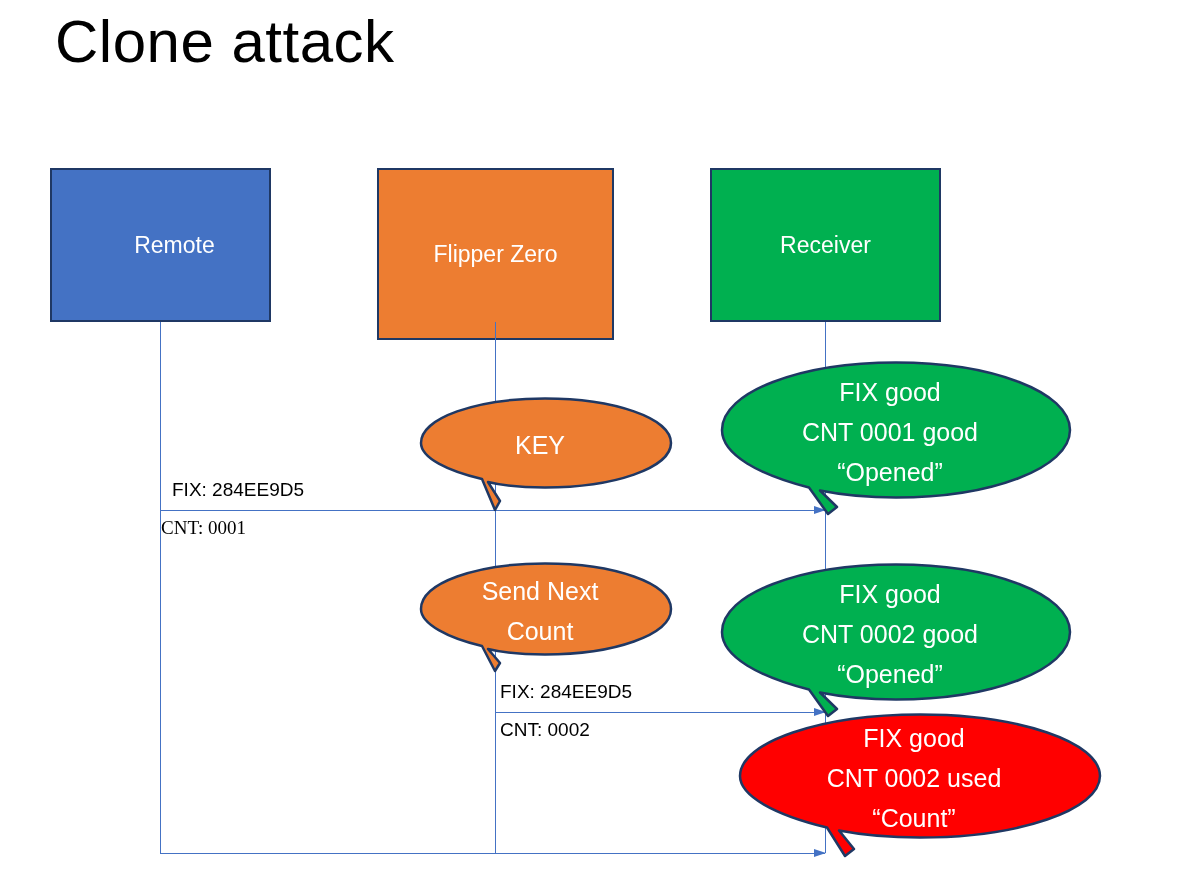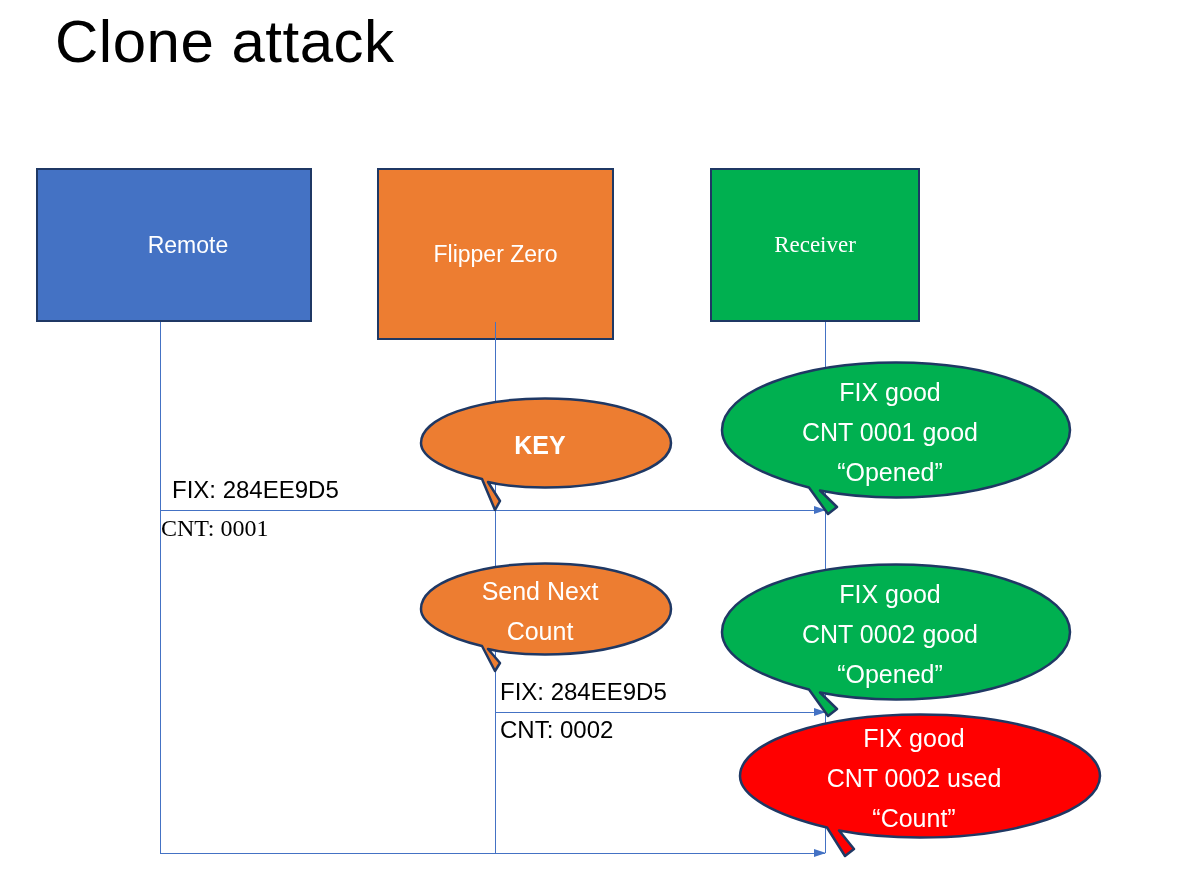--- a/index.html
+++ b/index.html
@@ -35,23 +35,23 @@
     box-sizing: border-box;
     border: 2px solid #1F3864;
     display: flex;
     align-items: center;
     justify-content: center;
     color: #ffffff;
     font-size: 23px;
     line-height: 28px;
     text-align: center;
   }
-  #actor-remote   { left: 36px;  top: 168px; width: 276px; height: 154px; padding-left: 28px; }
+  #actor-remote   { left: 50px;  top: 168px; width: 221px; height: 154px; padding-left: 28px; }
   #actor-flipper  { left: 377px; top: 168px; width: 237px; height: 172px; }
-  #actor-receiver { left: 710px; top: 168px; width: 210px; height: 154px; font-family: Liberation Serif, serif; }
+  #actor-receiver { left: 710px; top: 168px; width: 231px; height: 154px; }
 
   .lifeline {
     position: absolute;
     width: 1px;
     background: #4472C4;
   }
   #lifeline-remote   { left: 160px; top: 322px; height: 531px; }
   #lifeline-flipper  { left: 495px; top: 322px; height: 531px; }
   #lifeline-receiver { left: 825px; top: 322px; height: 531px; }
 
@@ -70,21 +70,21 @@
     border-top: 4.5px solid transparent;
     border-bottom: 4.5px solid transparent;
     border-left: 12px solid #4472C4;
   }
   #arrow-1 { left: 160px; top: 510px; width: 665px; }
   #arrow-2 { left: 495px; top: 712px; width: 330px; }
   #arrow-3 { left: 160px; top: 853px; width: 665px; }
 
   .msg-label {
     position: absolute;
-    font-size: 24px;
+    font-size: 19px;
     line-height: 32px;
     color: #000000;
     white-space: nowrap;
   }
   #label-1-fix { left: 172px; top: 474px; }
   #label-1-cnt { left: 161px; top: 512px; font-family: Liberation Serif, serif; }
   #label-2-fix { left: 500px; top: 676px; }
   #label-2-cnt { left: 500px; top: 714px; }
 
   .callout {
@@ -104,21 +104,21 @@
     justify-content: center;
     color: #ffffff;
     font-size: 25px;
     line-height: 40px;
     text-align: left;
     pointer-events: none;
     white-space: nowrap;
   }
 
   #callout-key       { left: 420px; top: 398px; }
-  #callout-key .callout-text       { top: 2px;  height: 90px; font-weight: bold; }
+  #callout-key .callout-text       { top: 2px;  height: 90px; }
   #callout-send      { left: 420px; top: 563px; }
   #callout-send .callout-text      { top: 2px;  height: 92px; }
   #callout-green-1   { left: 720px; top: 361px; }
   #callout-green-1 .callout-text   { top: 2px;  height: 137px; }
   #callout-green-2   { left: 720px; top: 563px; }
   #callout-green-2 .callout-text   { top: 2px;  height: 137px; }
   #callout-red       { left: 738px; top: 713px; }
   #callout-red .callout-text       { top: 2px;  height: 126px; }
 </style>
 </head>

